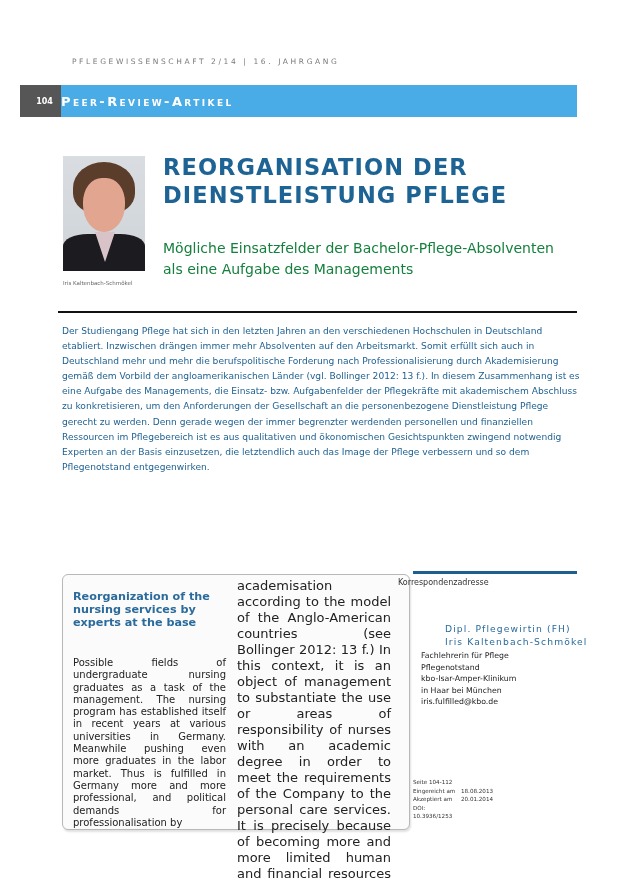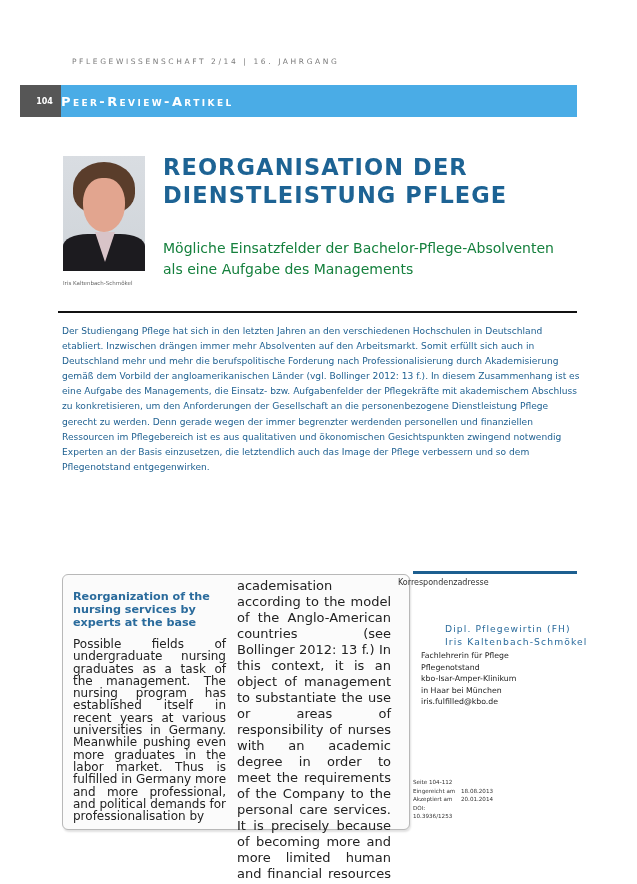--- a/index.html
+++ b/index.html
@@ -72,22 +72,22 @@
   .english-box {
     position: absolute; left: 62px; top: 574px; width: 348px; height: 256px;
     border: 1px solid #b8b8b8; border-radius: 6px; background: #fbfbfb;
     box-shadow: 1px 2px 2px rgba(0,0,0,0.12);
   }
   .eng-title {
     position: absolute; left: 73px; top: 590px; width: 156px;
     font-size: 11.2px; line-height: 13px; color: #2a6b9c; font-weight: bold;
   }
   .eng-col1 {
-    position: absolute; left: 73px; top: 638px; width: 153px;
-    font-size: 12px; line-height: 12.3px; color: #222; text-align: justify;
+    position: absolute; left: 73px; top: 657px; width: 153px;
+    font-size: 10px; line-height: 12.3px; color: #222; text-align: justify;
   }
   .eng-col2 {
     position: absolute; left: 237px; top: 578px; width: 154px;
     font-size: 13px; line-height: 16px; color: #222; text-align: justify;
   }
 
   .corr-rule {
     position: absolute; left: 413px; top: 571px; width: 164px; height: 3px; background: #1d5f90;
   }
   .corr-label {

